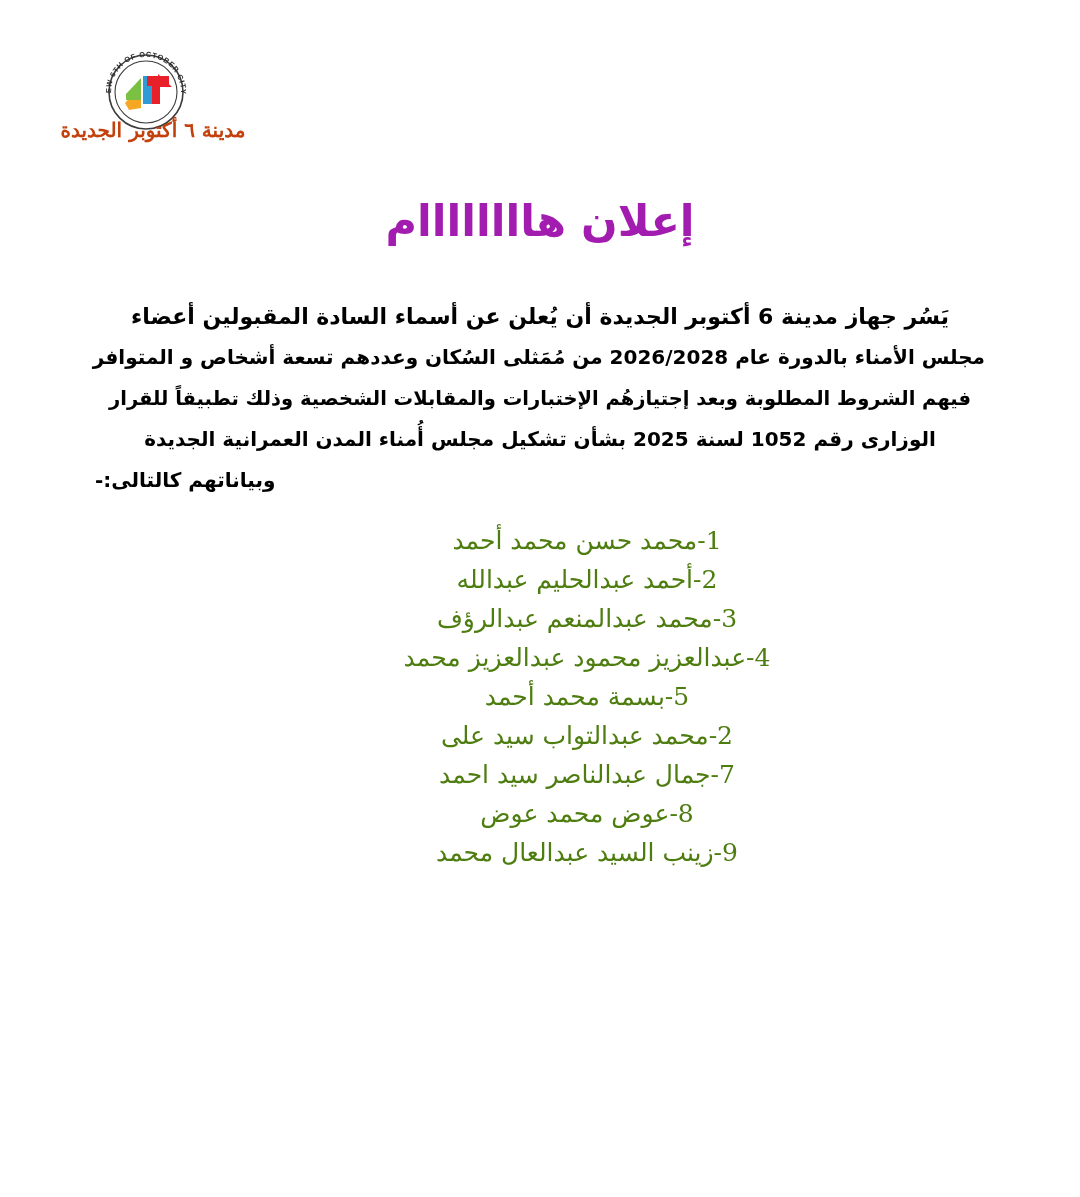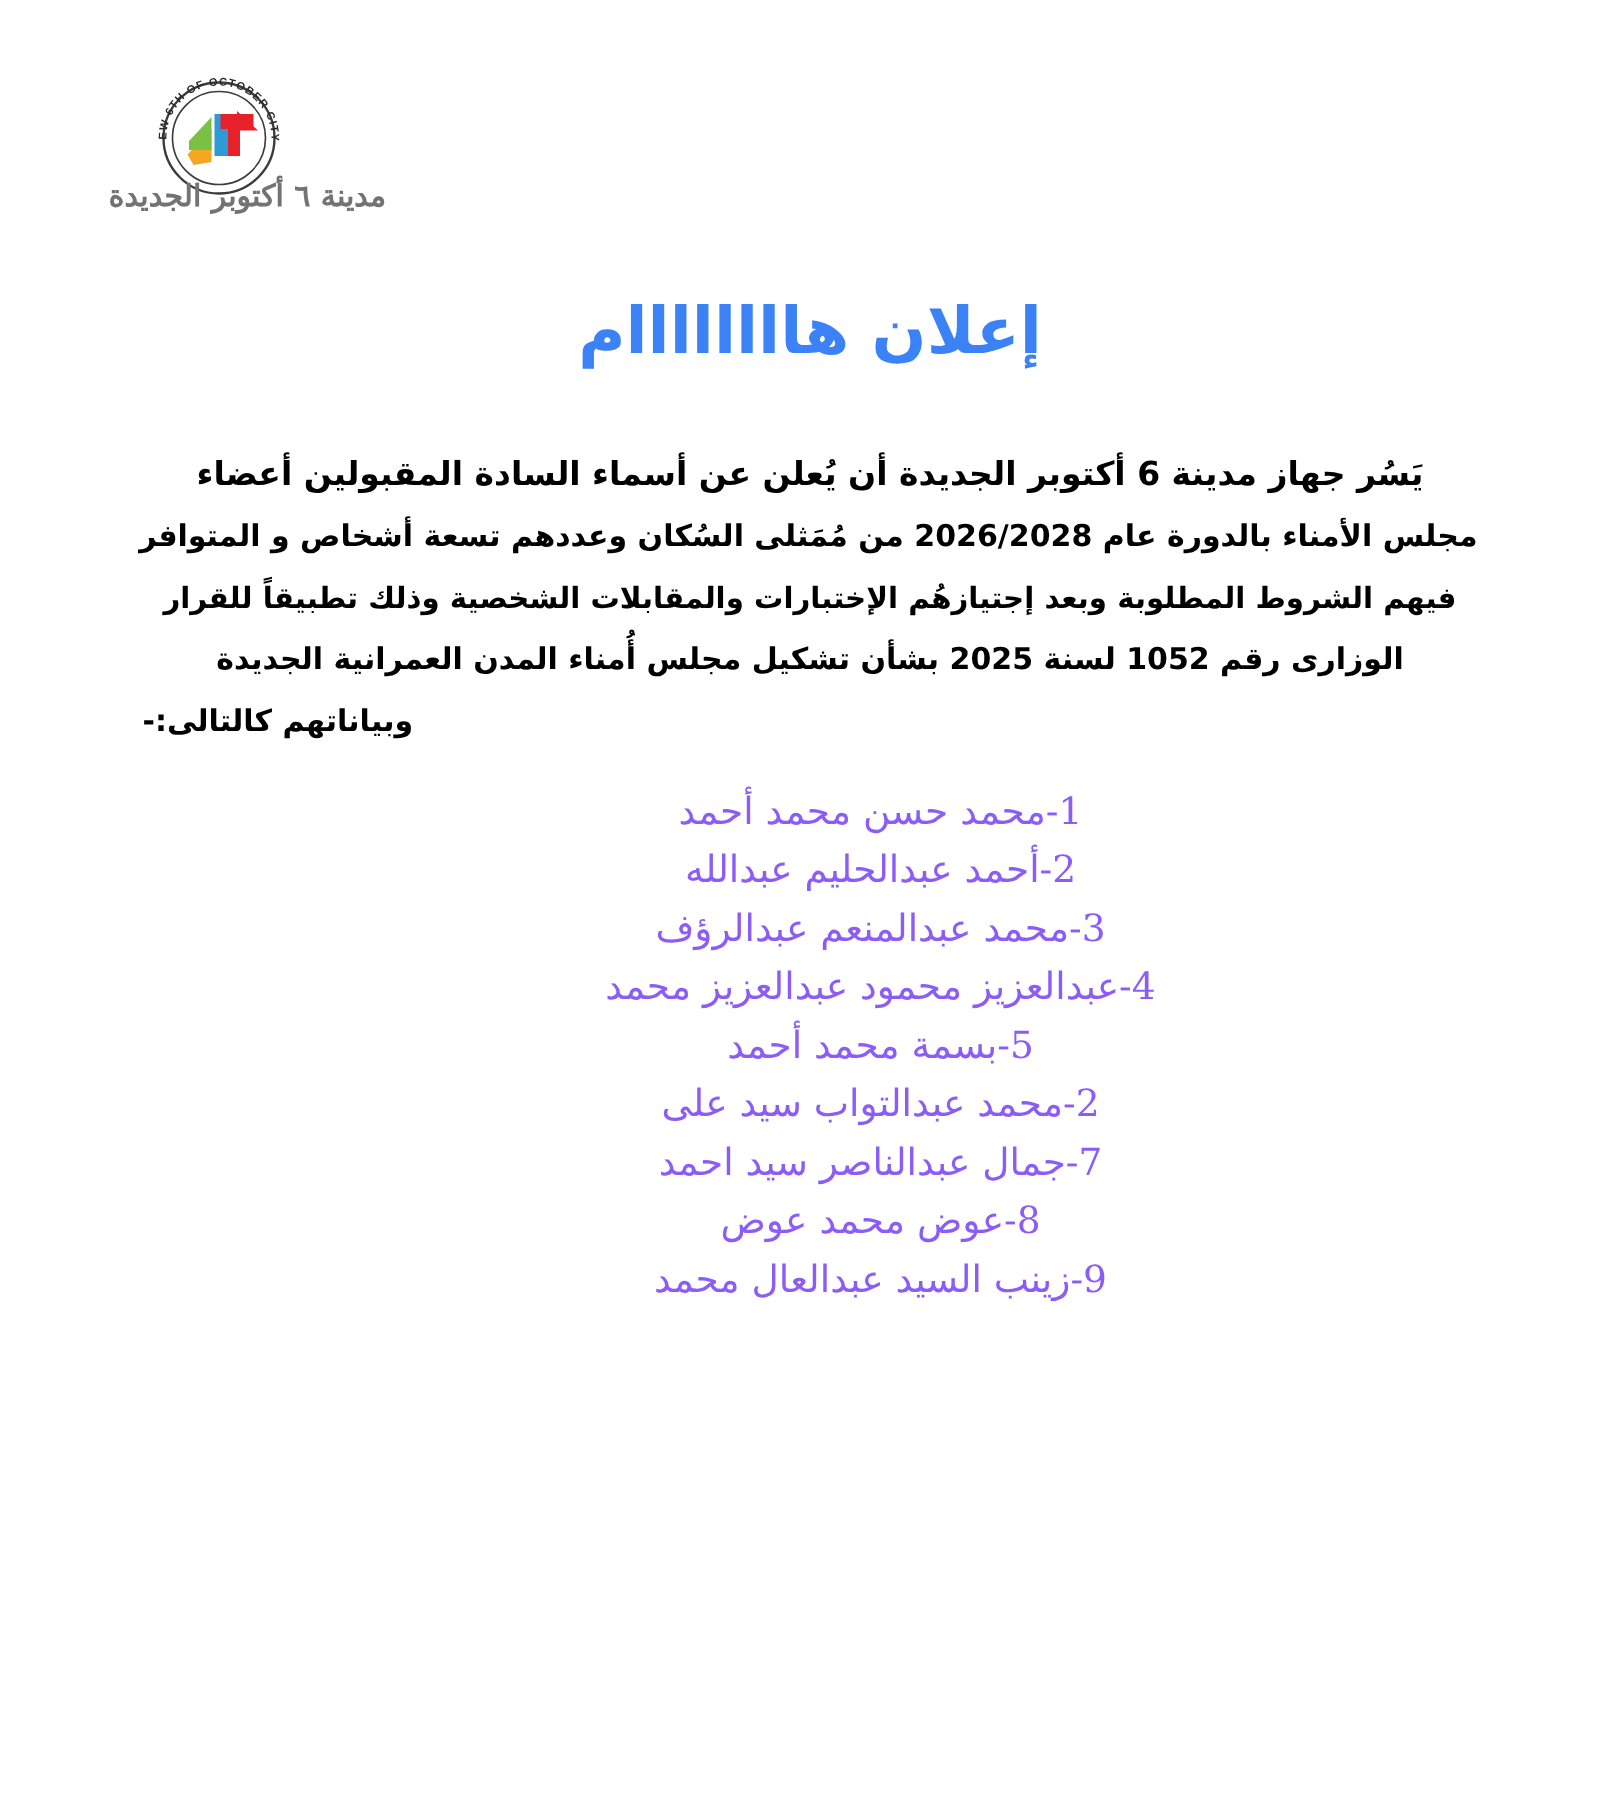--- a/index.html
+++ b/index.html
@@ -42,27 +42,27 @@
   }
   .logo-mark {
     position: absolute;
     left: 52px;
     top: 0px;
     width: 92px;
     height: 92px;
   }
   .logo-caption {
     position: absolute;
-    left: 12px;
+    left: 0;
     top: 72px;
     width: 210px;
     font-family: "DejaVu Serif", "Liberation Serif", serif;
     font-size: 20px;
     font-weight: 700;
-    color: #737373;
+    color: #c2410c;
     direction: rtl;
     letter-spacing: 0px;
     white-space: nowrap;
   }
 
   .org-lines {
     position: absolute;
     right: 92px;
     top: 50px;
     width: 560px;
@@ -84,21 +84,21 @@
     left: 0;
     width: 1080px;
     text-align: center;
   }
   .announcement-title {
     display: inline-block;
     font-family: "DejaVu Sans", "Liberation Sans", sans-serif;
     font-size: 43px;
     font-weight: 700;
     letter-spacing: -1px;
-    color: #3b82f6;
+    color: #a21caf;
     direction: rtl;
   }
 
   
   .body-block {
     position: absolute;
     top: 296px;
     left: 95px;
     width: 890px;
     direction: rtl;
@@ -123,21 +123,21 @@
     top: 521px;
     left: 0;
     width: 1080px;
     direction: rtl;
     text-align: center;
   }
   .name-row {
     font-family: "DejaVu Serif", "Liberation Serif", serif;
     font-size: 25px;
     line-height: 39px;
-    color: #8b5cf6;
+    color: #4d7c0f;
     white-space: nowrap;
     padding-left: 72px;
     margin-left: 22px;
   }
 </style>
 </head>
 <body>
 
 <div class="page">
 

